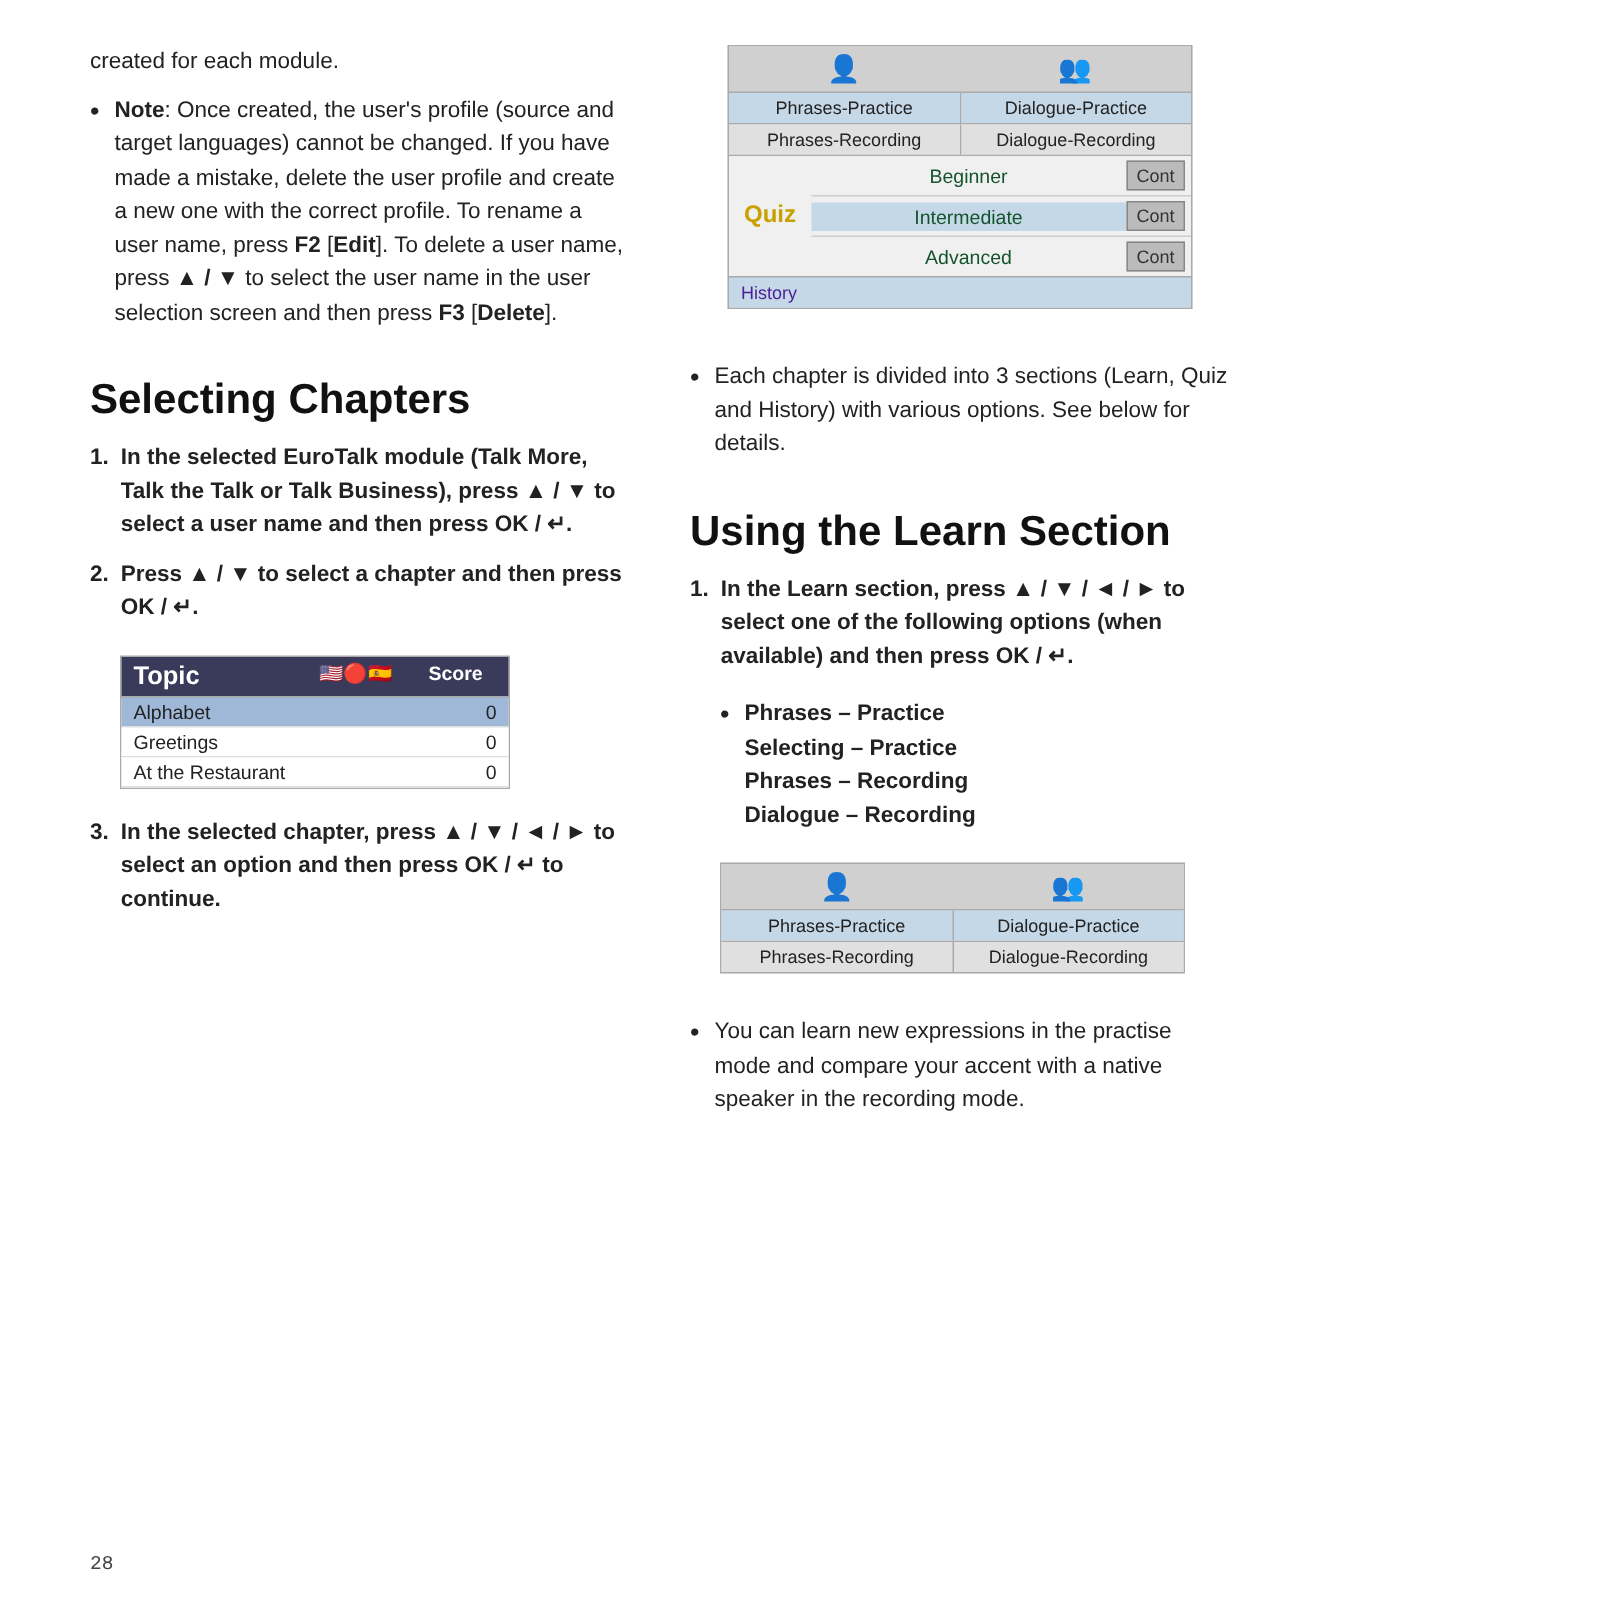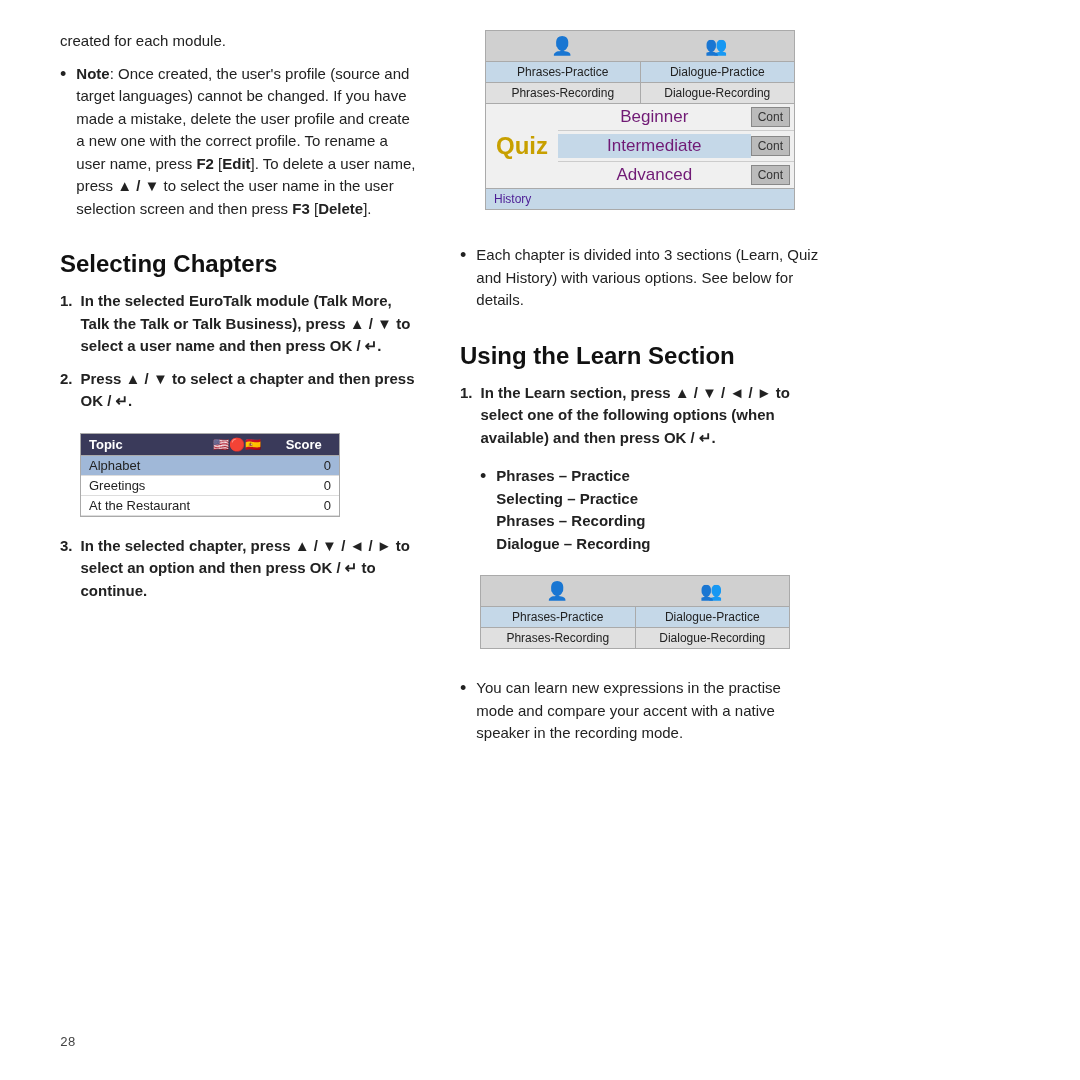--- a/index.html
+++ b/index.html
@@ -56,21 +56,21 @@
       font-size: 15px;
     }
 
     .bullet-dot {
       font-size: 18px;
       line-height: 1.3;
       flex-shrink: 0;
     }
 
     .section-heading {
-      font-size: 24px;
+      font-size: 28px;
       font-weight: bold;
       margin-top: 20px;
       margin-bottom: 12px;
       color: #111;
     }
 
     .numbered-list {
       list-style: none;
       padding: 0;
     }
@@ -154,21 +154,21 @@
 
     .quiz-tab2:last-child { border-right: none; }
 
     .quiz-body {
       display: flex;
       align-items: stretch;
     }
 
     .quiz-label {
       color: #c8a000;
-      font-size: 24px;
+      font-size: 16px;
       font-weight: bold;
       padding: 6px 10px;
       display: flex;
       align-items: center;
     }
 
     .quiz-levels {
       flex: 1;
       display: flex;
       flex-direction: column;
@@ -179,22 +179,22 @@
       align-items: center;
       border-bottom: 1px solid #ccc;
       padding: 3px 0;
     }
 
     .quiz-level-row:last-child { border-bottom: none; }
 
     .quiz-level-name {
       flex: 1;
       text-align: center;
-      font-size: 17px;
-      color: #701a75;
+      font-size: 13px;
+      color: #14532d;
     }
 
     .quiz-level-name.highlighted {
       background: #c5d8e8;
       padding: 2px 4px;
     }
 
     .quiz-cont-btn {
       background: #bbb;
       border: 1px solid #888;
@@ -224,21 +224,21 @@
       display: flex;
       background: #3a3a5a;
       color: #fff;
       border-bottom: 1px solid #aaa;
     }
 
     .table-header-topic {
       flex: 2;
       padding: 3px 8px;
       font-weight: bold;
-      font-size: 13px;
+      font-size: 17px;
     }
 
     .table-header-flag {
       flex: 1;
       padding: 3px 4px;
       text-align: center;
     }
 
     .table-header-score {
       flex: 1;

